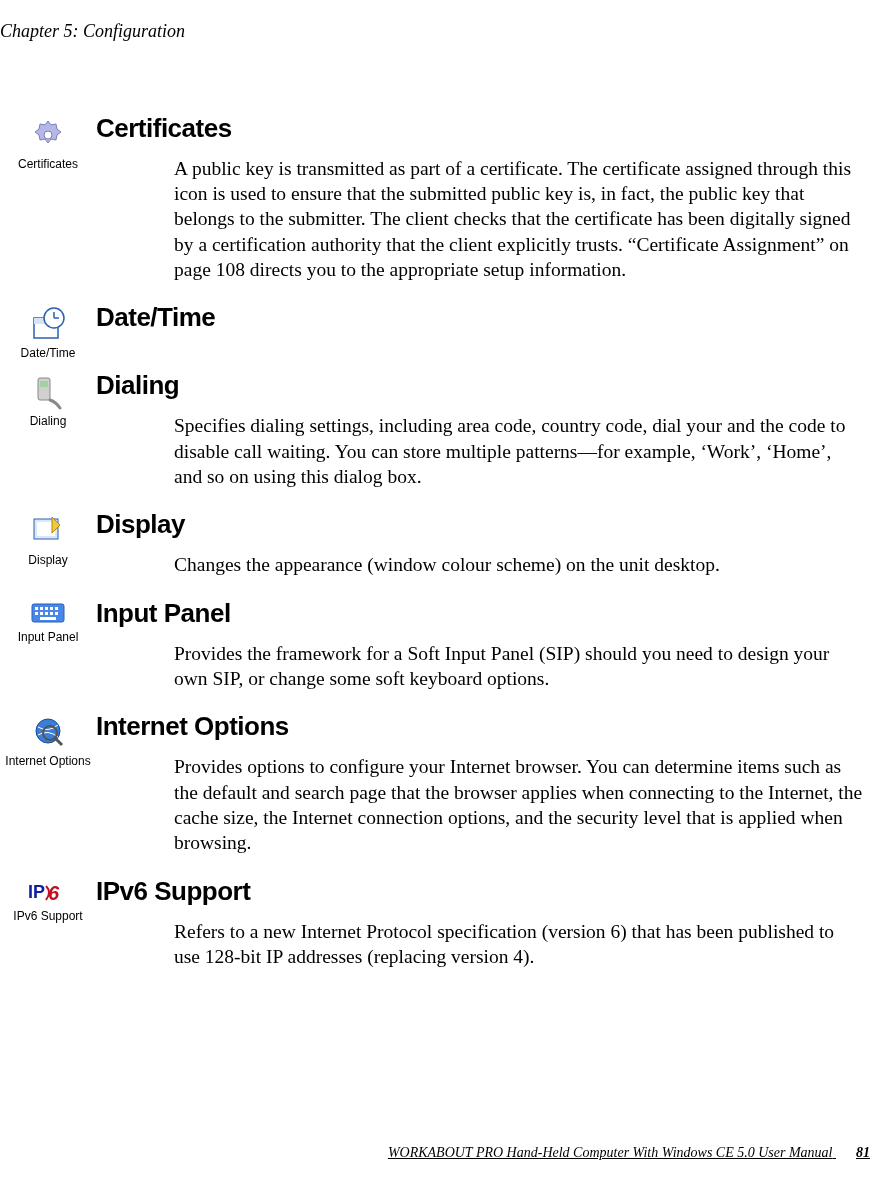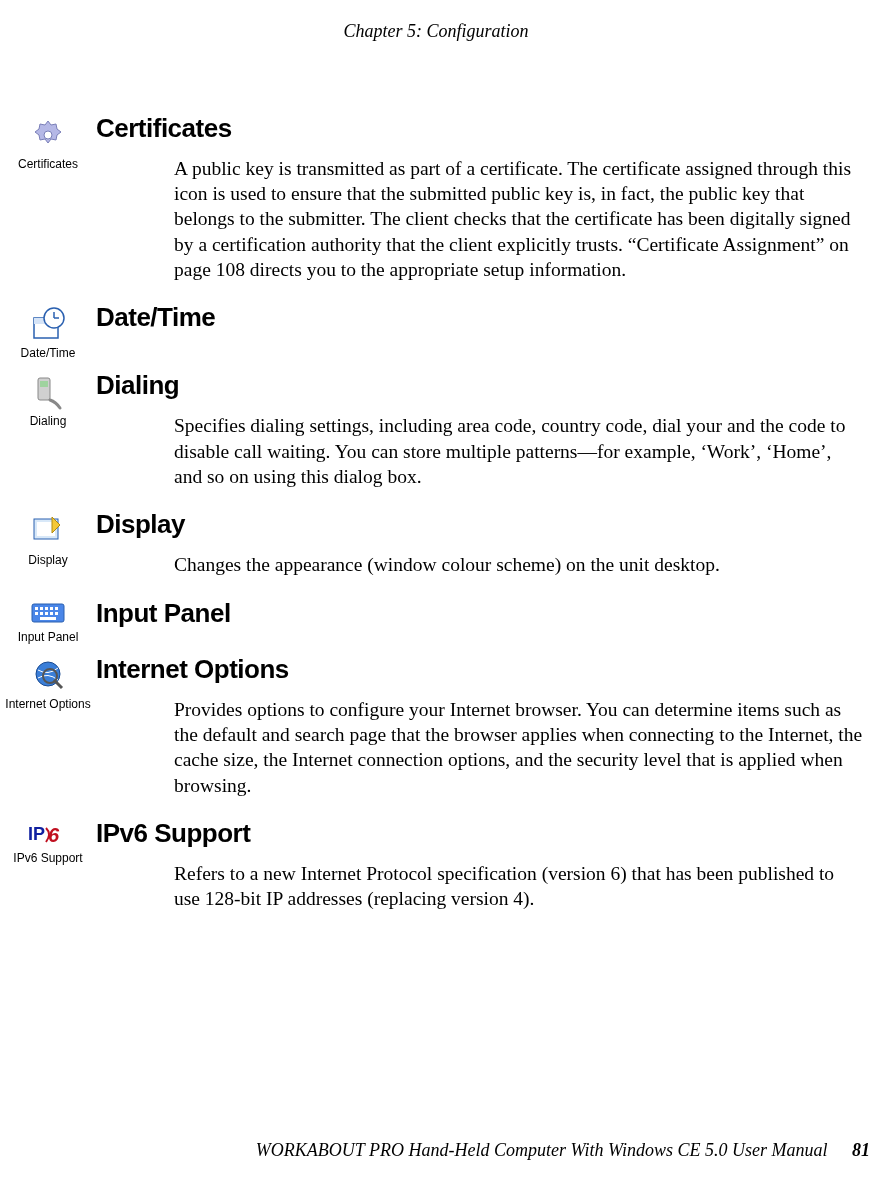--- a/index.html
+++ b/index.html
@@ -11,21 +11,21 @@
     width: 894px;
     height: 1197px;
     position: relative;
     box-sizing: border-box;
   }
   .page {
     padding: 20px 20px 0 0;
     box-sizing: border-box;
   }
   .header {
-    text-align: center;
+    text-align: left;
     font-style: italic;
     font-size: 18px;
     line-height: 1.25;
     margin-bottom: 70px;
     padding-right: 2px;
   }
   .header .line1 { font-style: italic; font-weight: normal; }
   .header .line2 { font-style: italic; font-weight: bold; }
   .section {
     display: flex;
@@ -60,21 +60,22 @@
     font-size: 19.5px;
     line-height: 1.3;
     margin: 12px 0 10px 78px;
     text-align: left;
   }
   .footer {
     position: absolute;
     bottom: 36px;
     right: 24px;
     font-style: italic;
-    font-size: 18px;
+    font-size: 14px;
+    text-decoration: underline;
   }
   .footer .pnum {
     font-weight: bold;
     font-style: italic;
     margin-left: 20px;
   }
 </style>
 </head>
 <body>
 
@@ -161,20 +162,21 @@
             <rect x="17" y="12" width="3" height="3"></rect>
             <rect x="22" y="12" width="3" height="3"></rect>
             <rect x="27" y="12" width="3" height="3"></rect>
           <rect x="12" y="17" width="16" height="3"></rect>
         </g>
       </svg>
       <div>Input Panel</div>
     </div>
     <div class="content-col">
       <h3 class="section-title">Input Panel</h3>
+      <p class="section-body">Provides the framework for a Soft Input Panel (SIP) should you need to design your own SIP, or change some soft keyboard options.</p>
     </div>
   </div>
 
   <div class="section">
     <div class="icon-col">
       <svg width="40" height="40" viewBox="0 0 40 40">
         <circle cx="20" cy="18" r="12" fill="#3a7ed8" stroke="#1a4a90"></circle>
         <path d="M10 14 q10 6 20 -2 M10 22 q10 -6 20 2" stroke="#fff" stroke-width="1" fill="none"></path>
         <path d="M26 24 l8 8" stroke="#555" stroke-width="3"></path>
         <circle cx="22" cy="20" r="7" fill="none" stroke="#555" stroke-width="2"></circle>

